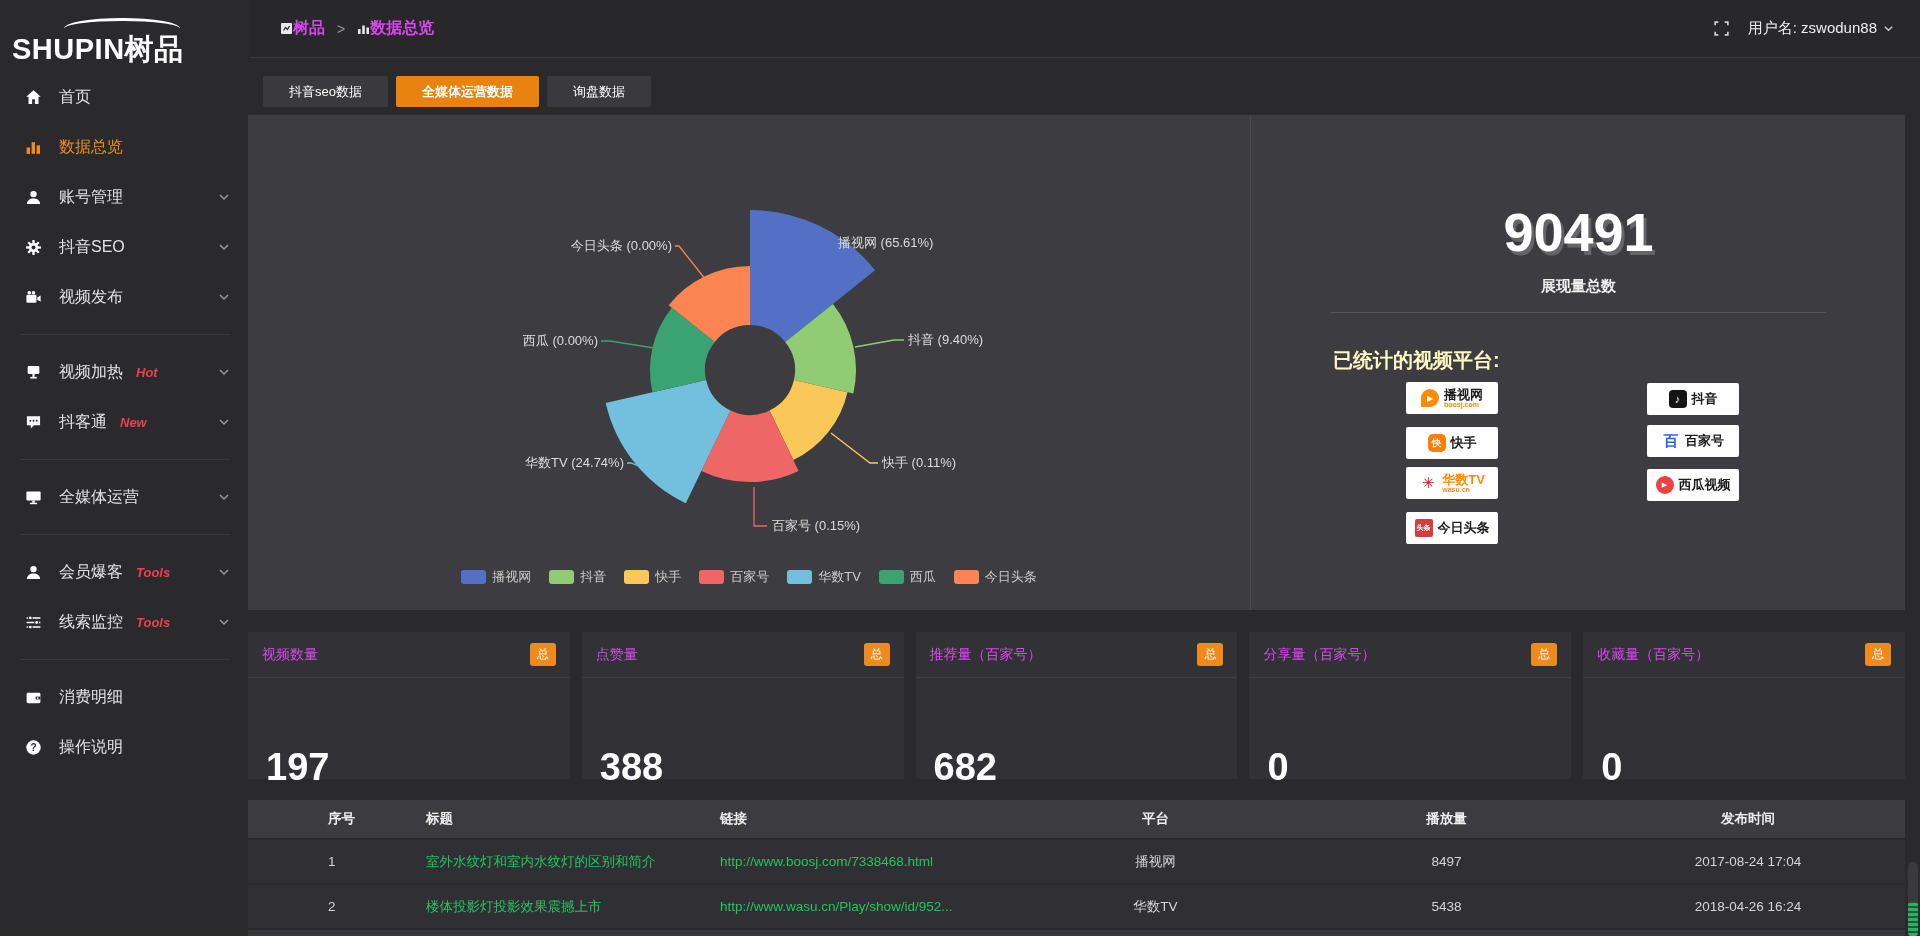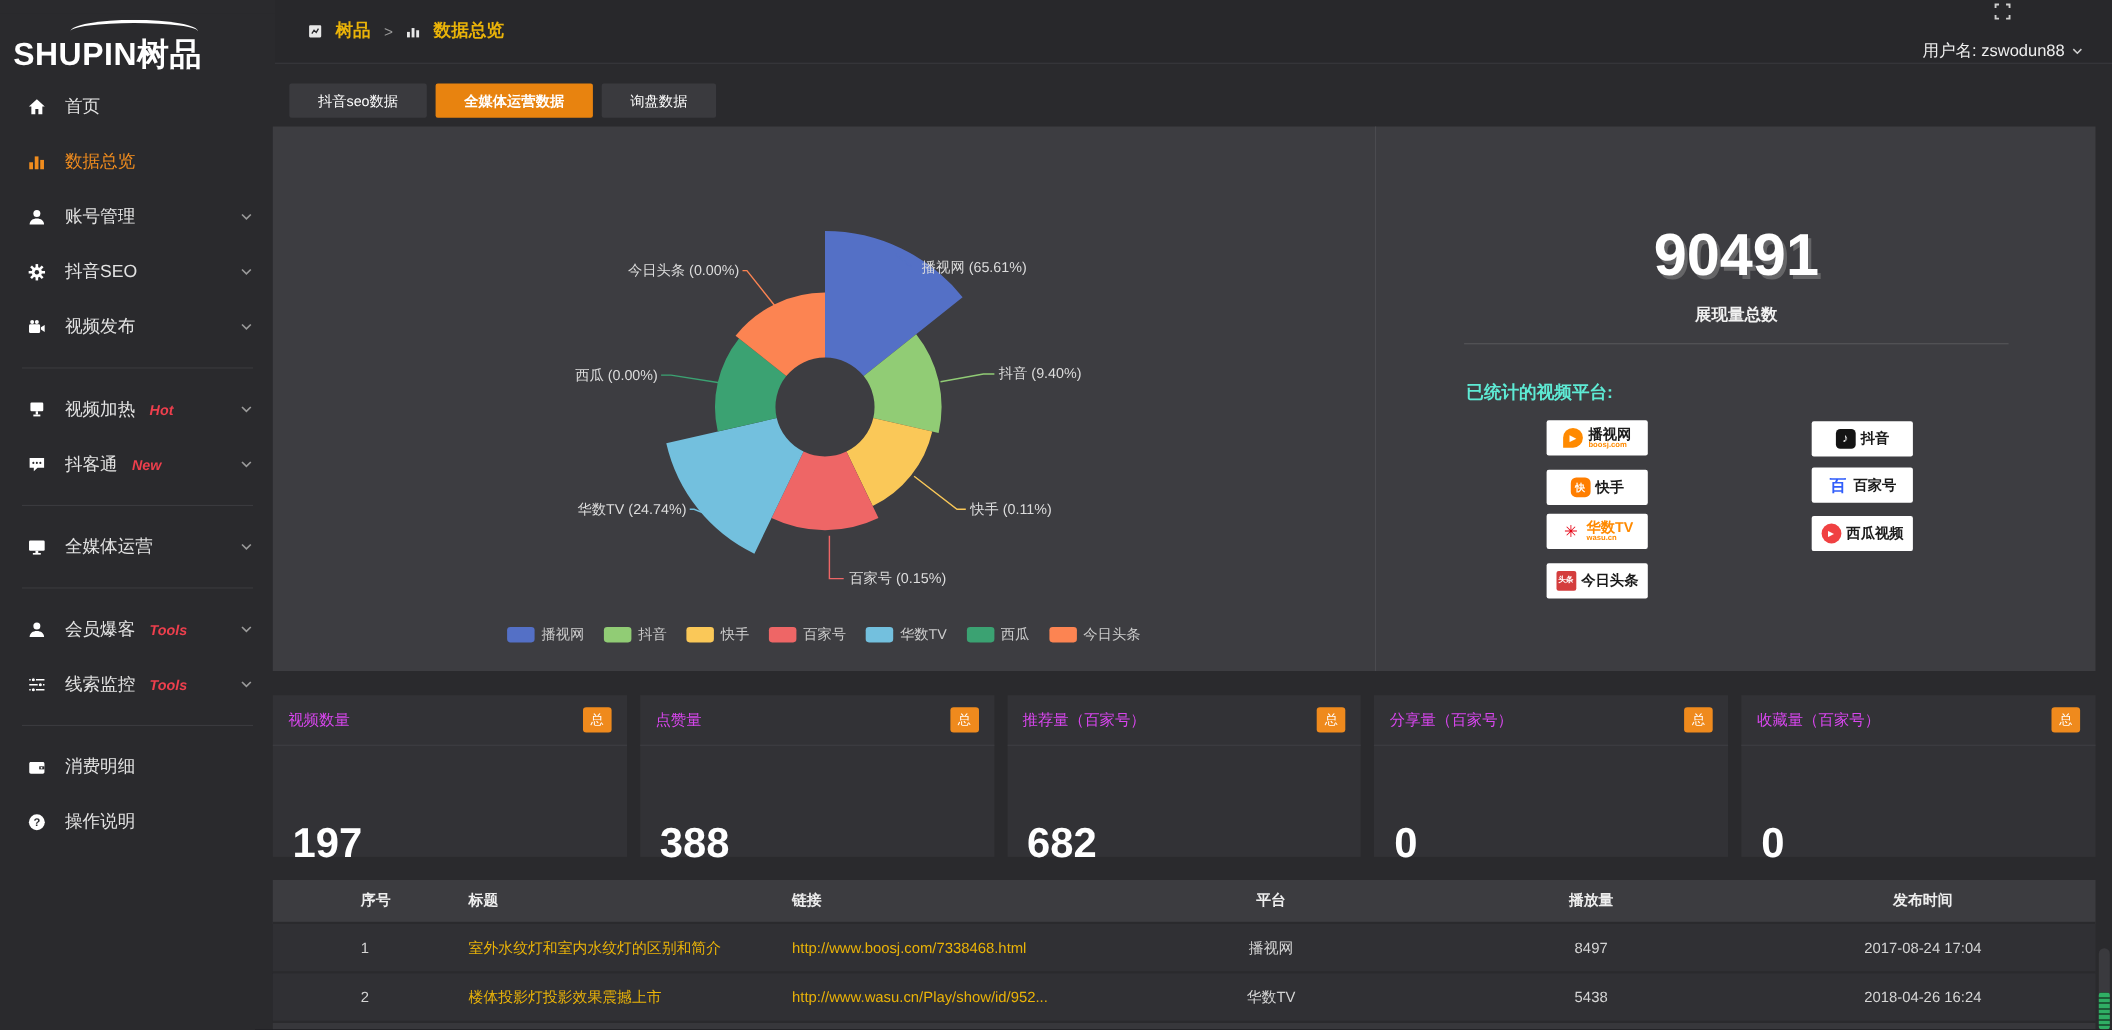--- a/index.html
+++ b/index.html
@@ -18,42 +18,42 @@
   .nav-item .ico{width:18px;height:18px;margin-right:16px;display:flex;align-items:center;flex:none;}
   .nav-item.active{color:#f08c1e;}
   .nav-badge{margin-left:13px;font-size:13px;font-weight:bold;font-style:italic;}
   .nav-badge.red{color:#ee3f4d;} .nav-badge.yellow{color:#f7c325;}
   .chev{margin-left:auto;display:flex;}
   .nav-div{height:1px;background:#3a3a3e;margin:12px 20px;}
   
   .topbar{position:absolute;left:250px;top:0;width:1670px;height:58px;background:#28282b;
           border-bottom:1px solid #3a3a3e;display:flex;align-items:center;
           padding:0 26px 0 30px;box-sizing:border-box;font-size:16px;}
-  .crumb{display:flex;align-items:center;gap:12px;font-weight:bold;color:#eab308;cursor:pointer;}
+  .crumb{display:flex;align-items:center;gap:0;font-weight:bold;color:#d946ef;cursor:pointer;}
   .crumb-sep{margin:0 12px;color:#9a9a9a;font-size:14px;}
-  .top-right{margin-left:auto;display:flex;align-items:center;gap:18px;flex-direction:column;}
+  .top-right{margin-left:auto;display:flex;align-items:center;gap:18px;}
   .username{display:flex;align-items:center;gap:6px;font-size:15px;color:#eee;cursor:pointer;}
   
   .tabs{position:absolute;left:263px;top:76px;display:flex;gap:8px;}
   .tab{height:31px;padding:0 26px;display:flex;align-items:center;background:#3a3a3e;color:#fff;
        font-size:13px;border-radius:2px;cursor:pointer;}
   .tab.active{background:#e8830f;font-weight:bold;}
   
   .chart-panel{position:absolute;left:248px;top:115px;width:1657px;height:495px;background:#3d3d41;}
   .pie-area{position:absolute;left:0;top:0;width:1002px;height:495px;}
   .legend{position:absolute;left:0;right:0;bottom:24px;display:flex;justify-content:center;gap:18px;}
   .legend-item{display:flex;align-items:center;gap:6px;font-size:13px;color:#ccc;cursor:pointer;}
   .legend-swatch{width:25px;height:14px;border-radius:3px;}
   .right-sec{position:absolute;left:1002px;top:0;width:655px;height:495px;border-left:1px solid #4b4b4f;}
   .total-num{position:absolute;left:0;top:86px;width:100%;text-align:center;font-size:54px;
              font-weight:800;color:#fff;text-shadow:3px 4px 0 rgba(135,135,135,.55);}
   .total-label{position:absolute;left:0;top:162px;width:100%;text-align:center;font-size:15px;
                font-weight:bold;color:#f0f0f0;}
   .right-divider{position:absolute;left:80px;right:80px;top:197px;height:1px;background:#56565a;}
-  .platforms-title{position:absolute;left:82px;top:232px;font-size:16px;font-weight:bold;color:#5eead4;}
+  .platforms-title{position:absolute;left:82px;top:232px;font-size:20px;font-weight:bold;color:#fef9c3;}
   .pill{position:absolute;width:92px;height:32px;background:#fff;border-radius:2px;display:flex;
         align-items:center;justify-content:center;gap:5px;box-sizing:border-box;cursor:pointer;}
   .pi{width:18px;height:18px;display:inline-flex;align-items:center;justify-content:center;flex:none;}
   .pill b{color:#1a1a1a;font-size:13px;font-weight:bold;white-space:nowrap;}
   .pt{display:flex;flex-direction:column;line-height:1.05;}
   .pt i{font-style:normal;font-size:7px;font-weight:bold;}
   
   .cards{position:absolute;left:248px;top:632px;width:1657px;display:flex;gap:12px;}
   .card{flex:1;height:147px;background:#323236;position:relative;}
   .card-head{height:45px;display:flex;align-items:center;justify-content:space-between;
@@ -61,21 +61,21 @@
   .card-label{font-size:14px;color:#d946ef;}
   .badge-zong{background:#ef8a1d;color:#fff;font-size:12px;padding:3px 7px;border-radius:3px;cursor:pointer;}
   .card-value{position:absolute;left:18px;top:66px;font-size:38px;font-weight:bold;color:#fff;margin-top:48px;}
   
   .table{position:absolute;left:248px;top:800px;width:1657px;}
   .trow{display:flex;align-items:center;background:#303034;border-bottom:2px solid #2a2a2d;
         height:43px;font-size:13.5px;color:#d5d5d5;}
   .trow.thead{height:38px;background:#3c3c40;color:#eee;font-weight:bold;}
   .tc{box-sizing:border-box;overflow:hidden;white-space:nowrap;text-overflow:ellipsis;}
   .tc.left{text-align:left;padding-left:10px;} .tc.center{text-align:center;}
-  .tc .orange{color:#eab308;cursor:pointer;}
+  .tc .orange{color:#22c55e;cursor:pointer;}
   .cbx{width:14px;height:14px;background:#fff;border-radius:3px;margin-left:22px;cursor:pointer;}
   .row-sliver{height:6px;background:#37373b;}
   
   .scroll-track{position:absolute;right:2px;top:862px;width:10px;height:74px;background:#3a3a3e;
                 border-radius:5px;}
   .scroll-green{position:absolute;right:2px;top:902px;width:10px;height:34px;border-radius:3px;
                 background:repeating-linear-gradient(0deg,#2fae64 0 3px,#1c5c37 3px 5px);}
   svg{display:block;}
 </style>
 </head>

